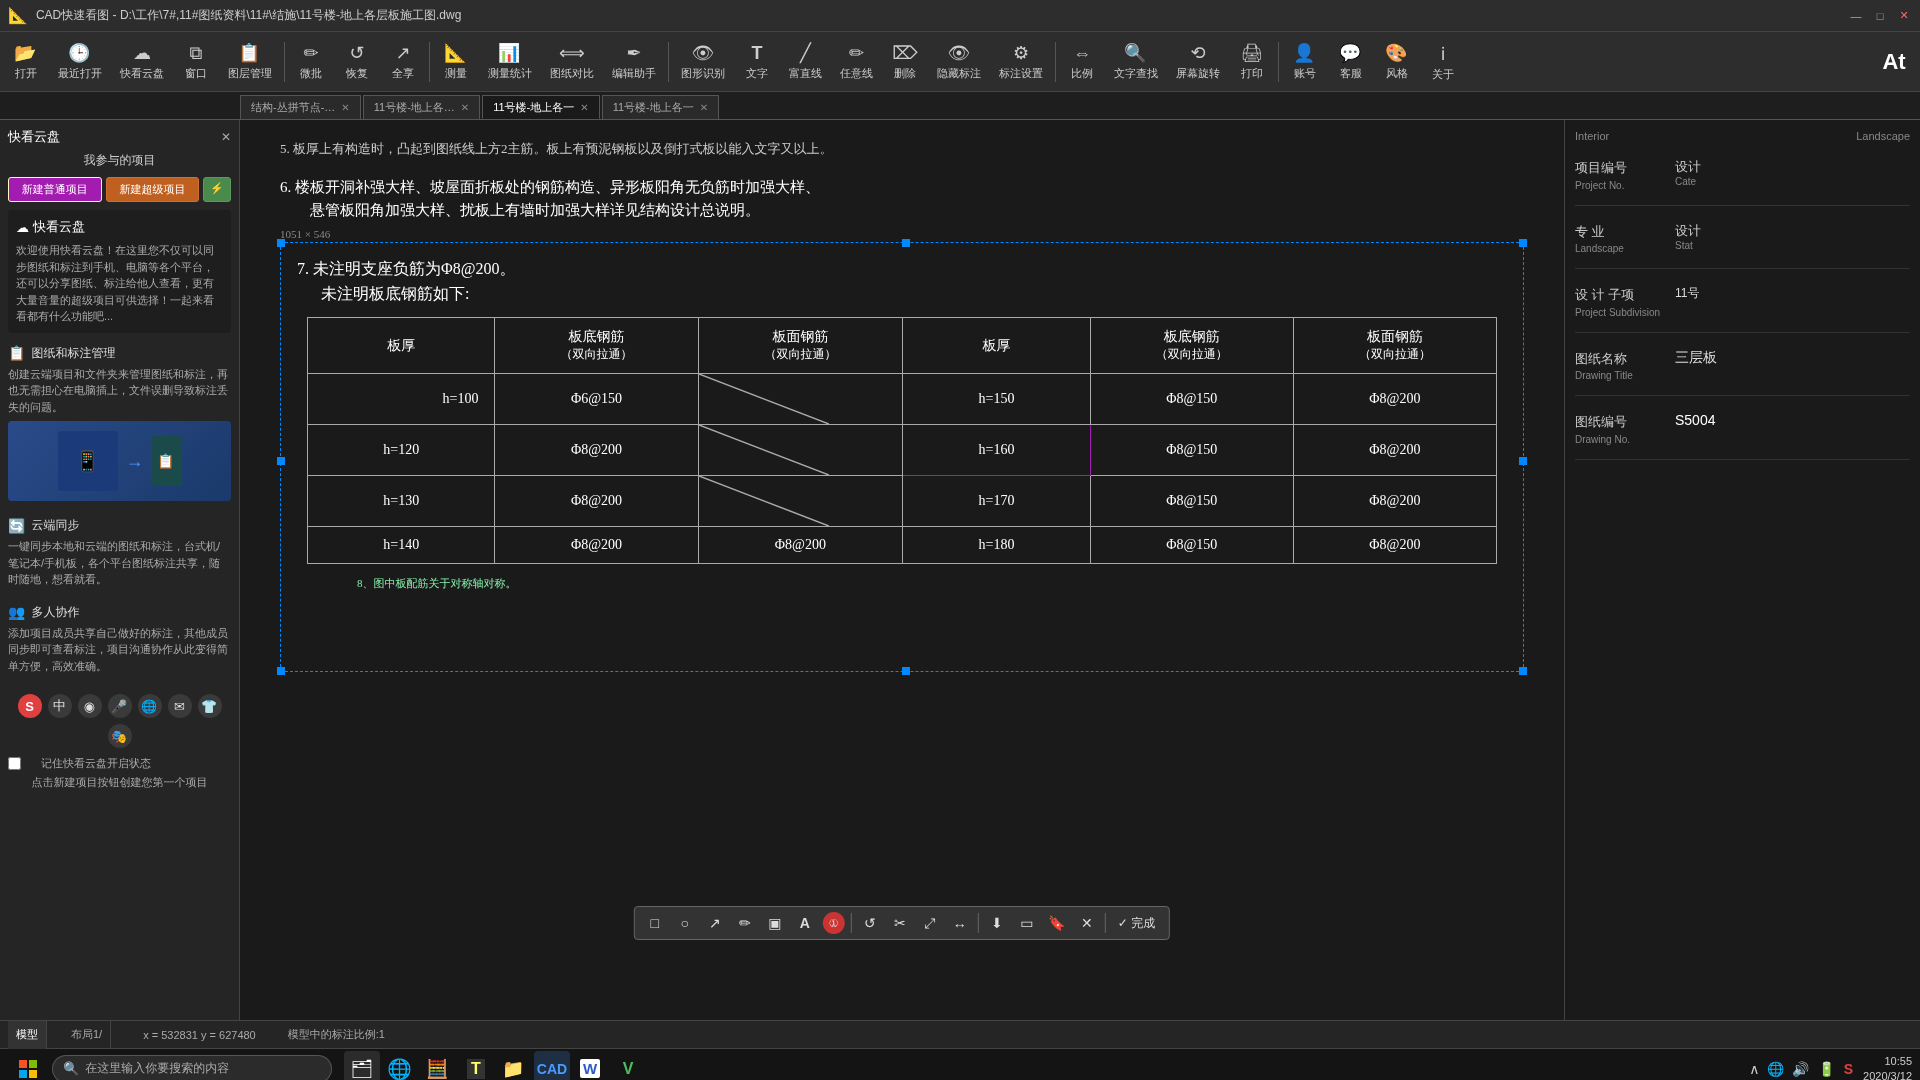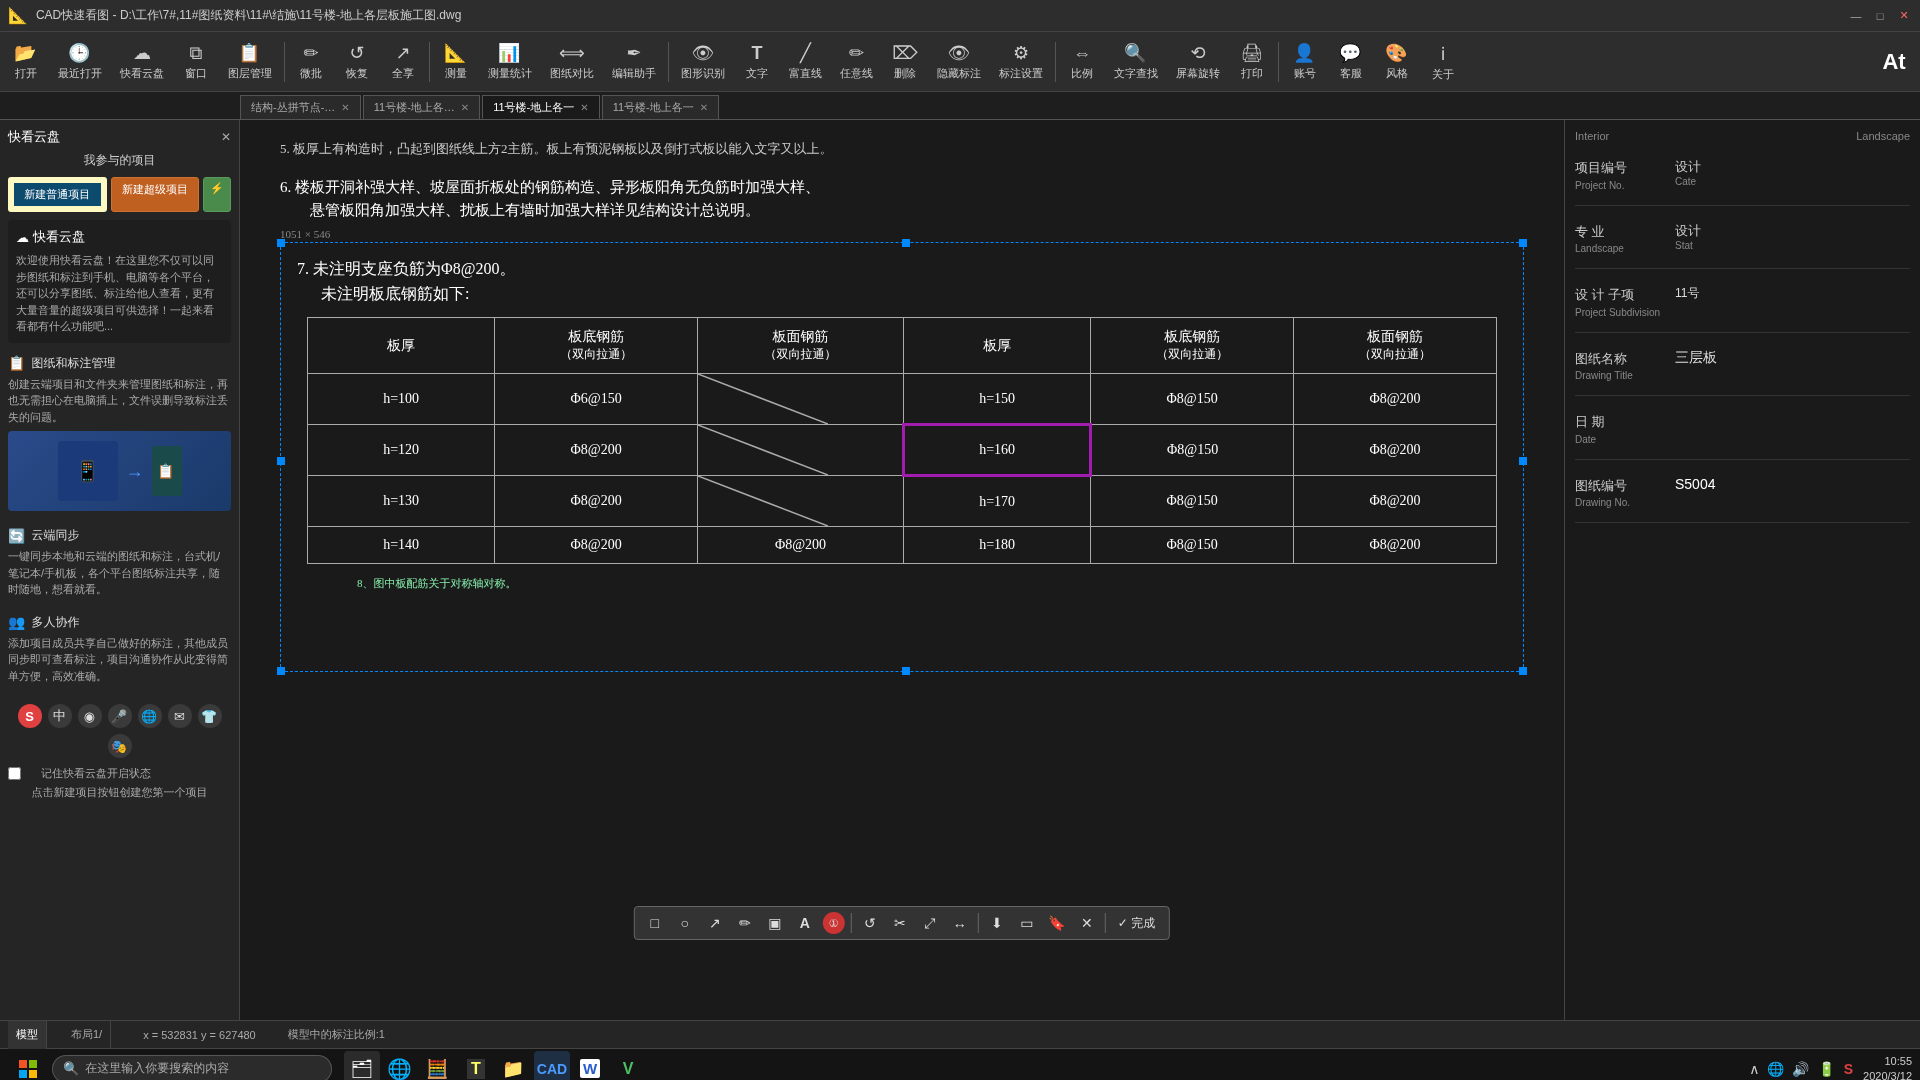--- a/index.html
+++ b/index.html
@@ -130,21 +130,21 @@
       margin-bottom: 8px;
     }
     .sidebar-btn {
       flex: 1;
       padding: 4px 6px;
       font-size: 11px;
       border-radius: 3px;
       cursor: pointer;
       text-align: center;
     }
-    .sidebar-btn.green { background: #0c4a6e; color: #fff; border: 6px solid #fef9c3; }
+    .sidebar-btn.green { background: #a21caf; color: #fff; border: 1px solid #fef9c3; }
     .sidebar-btn.orange { background: #c06020; color: #fff; border: 1px solid #d07030; }
     .sidebar-btn.lightning {
       background: #4a8a4a;
       color: #ffff00;
       border: 1px solid #5a9a5a;
       max-width: 28px;
       flex: none;
     }
     .sidebar-cloud-section {
       background: #1e1e1e;
@@ -720,40 +720,40 @@
             <tbody>
                 <tr>
               <td style="border:1px solid #aaa;padding:10px 16px;text-align:center;font-size:14px;min-width:110px;">板厚</td>
               <td style="border:1px solid #aaa;padding:10px 16px;text-align:center;font-size:14px;min-width:130px;">板底钢筋<br><span style="font-size:12px;">（双向拉通）</span></td>
               <td style="border:1px solid #aaa;padding:10px 16px;text-align:center;font-size:14px;min-width:130px;">板面钢筋<br><span style="font-size:12px;">（双向拉通）</span></td>
               <td style="border:1px solid #aaa;padding:10px 16px;text-align:center;font-size:14px;min-width:110px;">板厚</td>
               <td style="border:1px solid #aaa;padding:10px 16px;text-align:center;font-size:14px;min-width:130px;">板底钢筋<br><span style="font-size:12px;">（双向拉通）</span></td>
               <td style="border:1px solid #aaa;padding:10px 16px;text-align:center;font-size:14px;min-width:130px;">板面钢筋<br><span style="font-size:12px;">（双向拉通）</span></td>
             </tr>
             <tr>
-              <td style="border:1px solid #aaa;padding:10px 16px;text-align:center;font-size:14px;">h=100</td>
+              <td style="border:1px solid #aaa;padding:10px 16px;text-align:right;font-size:14px;">h=100</td>
               <td style="border:1px solid #aaa;padding:10px 16px;text-align:center;font-size:14px;">Φ6@150</td>
               <td style="border:1px solid #aaa;padding:0;overflow:hidden;min-width:130px;min-height:50px;position:relative;">
                 <svg width="130" height="50" viewBox="0 0 130 50" style="display:block;">
                   <line x1="0" y1="0" x2="130" y2="50" stroke="#aaa" stroke-width="1.5"></line>
                 </svg>
               </td>
               <td style="border:1px solid #aaa;padding:10px 16px;text-align:center;font-size:14px;">h=150</td>
               <td style="border:1px solid #aaa;padding:10px 16px;text-align:center;font-size:14px;">Φ8@150</td>
               <td style="border:1px solid #aaa;padding:10px 16px;text-align:center;font-size:14px;">Φ8@200</td>
             </tr>
             <tr>
               <td style="border:1px solid #aaa;padding:10px 16px;text-align:center;font-size:14px;">h=120</td>
               <td style="border:1px solid #aaa;padding:10px 16px;text-align:center;font-size:14px;">Φ8@200</td>
               <td style="border:1px solid #aaa;padding:0;overflow:hidden;min-width:130px;min-height:50px;">
                 <svg width="130" height="50" viewBox="0 0 130 50" style="display:block;">
                   <line x1="0" y1="0" x2="130" y2="50" stroke="#aaa" stroke-width="1.5"></line>
                 </svg>
               </td>
-              <td style="border:3px solid #a21caf;padding:10px 16px;text-align:center;font-size:14px;">h=160</td>
+              <td style="border:1px solid #a21caf;padding:10px 16px;text-align:center;font-size:14px;">h=160</td>
               <td style="border:1px solid #aaa;padding:10px 16px;text-align:center;font-size:14px;">Φ8@150</td>
               <td style="border:1px solid #aaa;padding:10px 16px;text-align:center;font-size:14px;">Φ8@200</td>
             </tr>
             <tr>
               <td style="border:1px solid #aaa;padding:10px 16px;text-align:center;font-size:14px;">h=130</td>
               <td style="border:1px solid #aaa;padding:10px 16px;text-align:center;font-size:14px;">Φ8@200</td>
               <td style="border:1px solid #aaa;padding:0;overflow:hidden;min-width:130px;min-height:50px;">
                 <svg width="130" height="50" viewBox="0 0 130 50" style="display:block;">
                   <line x1="0" y1="0" x2="130" y2="50" stroke="#aaa" stroke-width="1.5"></line>
                 </svg>
@@ -838,27 +838,20 @@
     </div>
 
     <div class="right-panel-row">
       <div class="right-panel-label">
         <div class="right-panel-label-cn">图纸名称</div>
         <div class="right-panel-label-en">Drawing Title</div>
       </div>
       <div class="right-panel-value" style="font-size:14px;">三层板</div>
     </div>
 
-    <div class="right-panel-row">
-      <div class="right-panel-label">
-        <div class="right-panel-label-cn">日    期</div>
-        <div class="right-panel-label-en">Date</div>
-      </div>
-      <div class="right-panel-value"></div>
-    </div>
 
     <div class="right-panel-row">
       <div class="right-panel-label">
         <div class="right-panel-label-cn">图纸编号</div>
         <div class="right-panel-label-en">Drawing No.</div>
       </div>
       <div class="right-panel-value" style="font-size:14px;color:#fff;">S5004</div>
     </div>
   </div>
 

